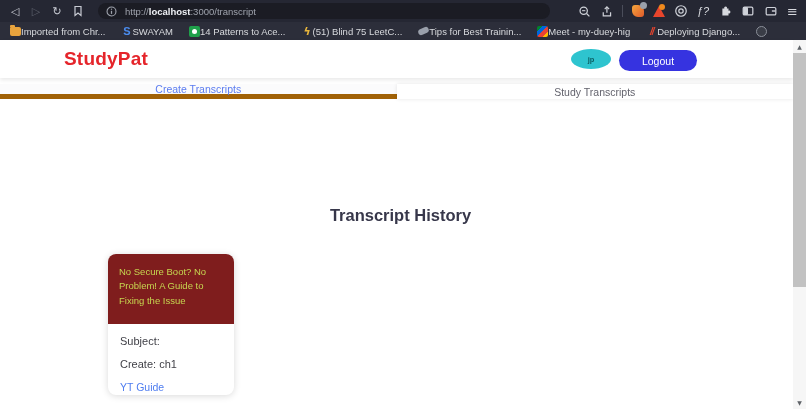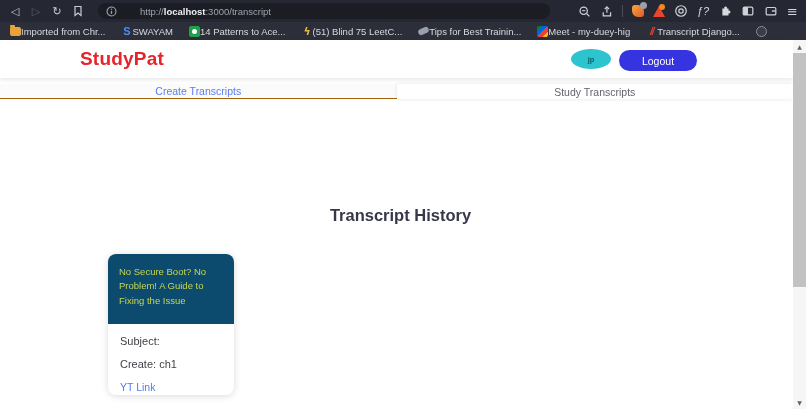--- a/index.html
+++ b/index.html
@@ -6,21 +6,21 @@
   html,body { width:806px; height:409px; overflow:hidden; }
   body { font-family:"Liberation Sans", sans-serif; background:#fff; }
   .window { position:relative; width:806px; height:409px; background:#fff; overflow:hidden; }
 
   
   .topbar { height:22px; background:#252733; display:flex; align-items:center; padding:0 8px 0 6px; gap:3px; }
   .navic { width:18px; height:18px; display:flex; align-items:center; justify-content:center;
            color:#c9ccd4; font-size:11px; font-family:"DejaVu Sans",sans-serif; border-radius:3px; }
   .navic.dim { color:#5d606c; }
   .urlbar { margin-left:8px; width:452px; height:16px; background:#1b1c24; border-radius:8px;
-            display:flex; align-items:center; padding:0 8px; gap:23px; }
+            display:flex; align-items:center; padding:0 8px; gap:8px; }
   .url { font-size:9.5px; color:#9fa3ad; white-space:nowrap; }
   .url b { color:#eef0f4; font-weight:bold; }
   .rightic { margin-left:auto; display:flex; align-items:center; gap:9px; }
   .ric { display:flex; align-items:center; justify-content:center; color:#cfd2d9; height:16px; }
   .vdiv { width:1px; height:12px; background:#4a4d5a; }
   .ext1 { position:relative; width:12px; height:12px; background:linear-gradient(135deg,#f4a73c,#e05a2b); border-radius:3px 6px 3px 6px; }
   .ext1::after { content:""; position:absolute; right:-3px; top:-3px; width:7px; height:7px; border-radius:50%; background:#9aa0ab; }
   .ext2 { position:relative; width:0; height:0; border-left:6px solid transparent; border-right:6px solid transparent; border-bottom:11px solid #e8452c; }
   .ext2::after { content:""; position:absolute; right:-6px; top:-2px; width:6px; height:6px; border-radius:50%; background:#f08a1d; }
   .mathic { font-size:11px; font-style:italic; color:#d7d9de; }
@@ -39,37 +39,37 @@
   .fav-gold { color:#e8b63c; font-weight:bold; font-size:11px; font-family:"DejaVu Sans",sans-serif; }
   .fav-gray { width:11px; height:6px; background:#9aa0ab; border-radius:3px; transform:rotate(-25deg); }
   .fav-meet { width:11px; height:11px; border-radius:2px; background:linear-gradient(135deg,#00832d 0 25%,#0066da 25% 50%,#e94235 50% 75%,#ffba00 75% 100%); }
   .fav-django { color:#e8442e; font-weight:bold; font-size:10px; font-style:italic; letter-spacing:-1px; }
   .fav-globe { width:11px; height:11px; border-radius:50%; background:#3a3d47; border:1px solid #8b8f99; }
 
   
   .page { position:absolute; top:40px; left:0; right:0; bottom:0; background:#fff; }
   .appheader { position:absolute; top:0; left:0; right:13px; height:38px; background:#fff;
                display:flex; align-items:center; box-shadow:0 2px 4px rgba(0,0,0,0.09); z-index:3; }
-  .logo { margin-left:80px; font-size:19px; font-weight:bold; color:#e5252b; letter-spacing:0.2px; }
+  .logo { margin-left:64px; font-size:19px; font-weight:bold; color:#e5252b; letter-spacing:0.2px; }
   .avatar { margin-left:auto; width:40px; height:20px; border-radius:50%; background:#2ec4cf;
             display:flex; align-items:center; justify-content:center; font-size:7.5px; font-weight:bold; color:#0c5f63; }
   .logoutbtn { margin:3px 96px 0 8px; width:78px; height:21px; border:none; border-radius:11px;
                background:#3633e0; color:#fff; font-size:10.5px; font-family:inherit; cursor:pointer; }
 
   .tabs { position:absolute; top:44px; left:0; right:13px; height:15px; display:flex; z-index:2; }
   .tab { flex:1; display:flex; align-items:center; justify-content:center; font-size:10.5px; cursor:pointer; }
-  .tab.active { background:#fbfbfc; color:#5b7cf0; border-bottom:1px solid #a16207; }
+  .tab.active { background:#fbfbfc; color:#5b7cf0; border-bottom:5px solid #a16207; }
   .tab.inactive { background:#fff; color:#63636d; box-shadow:0 0 4px rgba(0,0,0,0.10); }
 
   .heading { position:absolute; top:166px; left:8px; right:13px; text-align:center;
              font-size:16.5px; font-weight:bold; color:#37374a; }
 
   .card { position:absolute; top:214px; left:108px; width:126px; height:141px; border-radius:8px;
           background:#fff; box-shadow:0 1px 7px rgba(0,0,0,0.15); }
-  .cardhead { height:70px; background:#0c4a6e; border-radius:8px 8px 0 0; padding:11px 11px; }
+  .cardhead { height:70px; background:#7f1d1d; border-radius:8px 8px 0 0; padding:11px 11px; }
   .cardtitle { font-size:9.5px; line-height:1.5; color:#c6d650; }
   .cardbody { padding:11px 12px; }
   .cardrow { font-size:11px; color:#3f3f46; margin-bottom:11px; }
   .cardlink { font-size:10.5px; color:#4f7df0; cursor:pointer; }
 
   
   .scrollbar { position:absolute; top:0; right:0; bottom:0; width:13px; background:#f6f6f6; z-index:4; }
   .scroll-arrow { position:absolute; left:0; width:13px; height:13px; display:flex; align-items:center;
                   justify-content:center; font-size:6px; color:#5f6368; font-family:"DejaVu Sans",sans-serif; }
   .scroll-arrow.up { top:0; }
@@ -180,21 +180,21 @@
       <span class="lbl">Tips for Best Trainin...</span>
     </div>
     <div class="bm">
       <span class="fav">
           <span class="fav-meet"></span>
         </span>
       <span class="lbl">Meet - my-duey-hig</span>
     </div>
     <div class="bm">
       <span class="fav fav-django">//</span>
-      <span class="lbl">Transcript Django...</span>
+      <span class="lbl">Deploying Django...</span>
     </div>
     <div class="bm">
       <span class="fav">
           <span class="fav-globe"></span>
         </span>
 
     </div>
 
   </div>
 
@@ -213,21 +213,21 @@
 
     <div class="heading">Transcript History</div>
 
     <div class="card">
       <div class="cardhead">
         <div class="cardtitle">No Secure Boot? No Problem! A Guide to Fixing the Issue</div>
       </div>
       <div class="cardbody">
         <div class="cardrow">Subject:</div>
         <div class="cardrow">Create: ch1</div>
-        <div class="cardlink">YT Link</div>
+        <div class="cardlink">YT Guide</div>
       </div>
     </div>
 
     <div class="scrollbar">
       <span class="scroll-arrow up">▲</span>
       <span class="scroll-thumb"></span>
       <span class="scroll-arrow down">▼</span>
     </div>
 
   </div>

